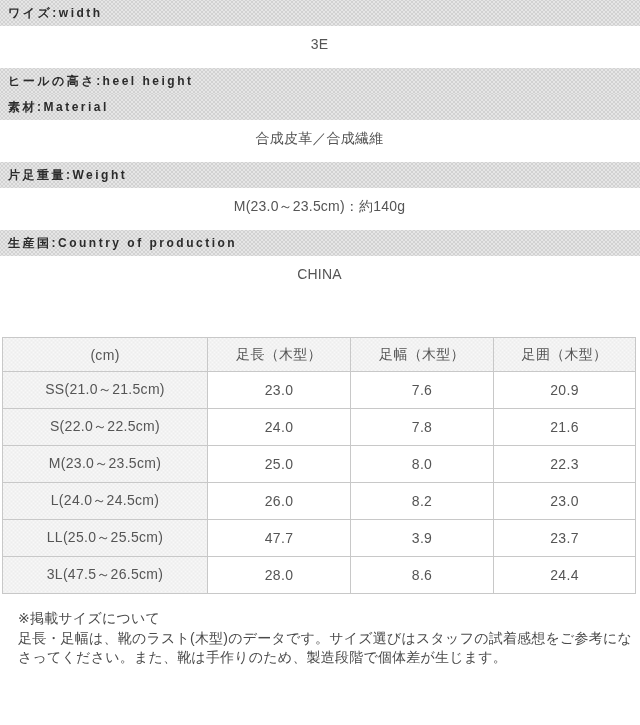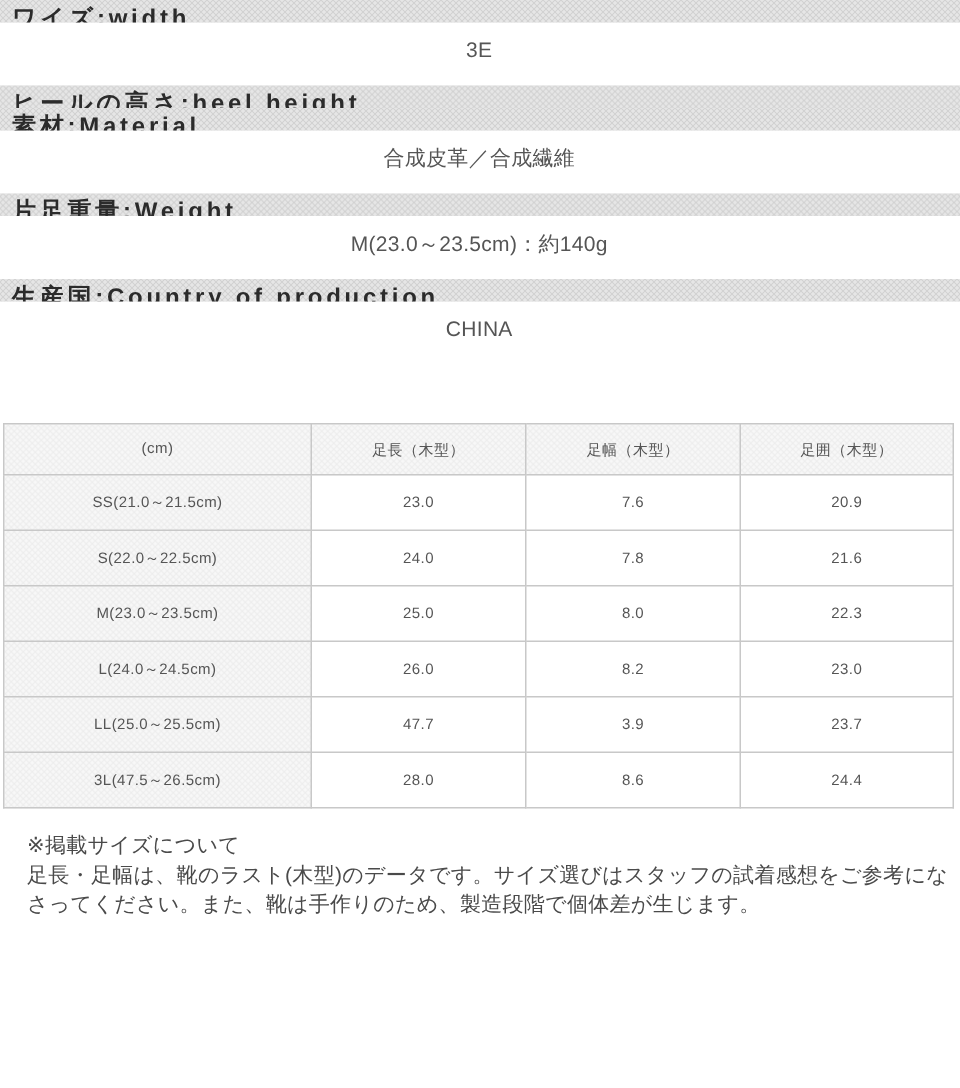--- a/index.html
+++ b/index.html
@@ -14,47 +14,47 @@
   }
   html,body{margin:0;padding:0;}
   body{
     width:640px;height:725px;overflow:hidden;
     background:var(--page-bg);
     font-family:"Liberation Sans","DejaVu Sans",sans-serif;
     -webkit-font-smoothing:antialiased;
   }
   
   .spec-bar{
-    height:15px;line-height:26px;
+    height:26px;line-height:26px;
     padding:0 8px;
     background-color:var(--bar-bg);
     background-image:
       radial-gradient(rgba(255,255,255,.45) 1px, transparent 1.2px),
       radial-gradient(rgba(255,255,255,.45) 1px, transparent 1.2px);
     background-size:4px 4px;
     background-position:0 0,2px 2px;
-    font-size:16px;font-weight:bold;
+    font-size:12px;font-weight:bold;
     letter-spacing:2.5px;
     color:var(--bar-text);
     white-space:nowrap;overflow:hidden;
   }
   .spec-value{
     padding:11px 2px 16px 1px;
     font-size:14px;line-height:15px;
     color:var(--body-text);
     letter-spacing:.2px;
     text-align:center;
   }
   
   table.size-table{
     margin:39px 0 0 2px;
     width:633px;
     border-collapse:collapse;
     table-layout:fixed;
-    font-size:10px;
+    font-size:14px;
     color:var(--body-text);
   }
   .size-table th,.size-table td{
     border:1px solid var(--table-border);
     text-align:center;vertical-align:middle;
     font-weight:normal;
     padding:0;
     letter-spacing:.3px;
   }
   .size-table thead th{

